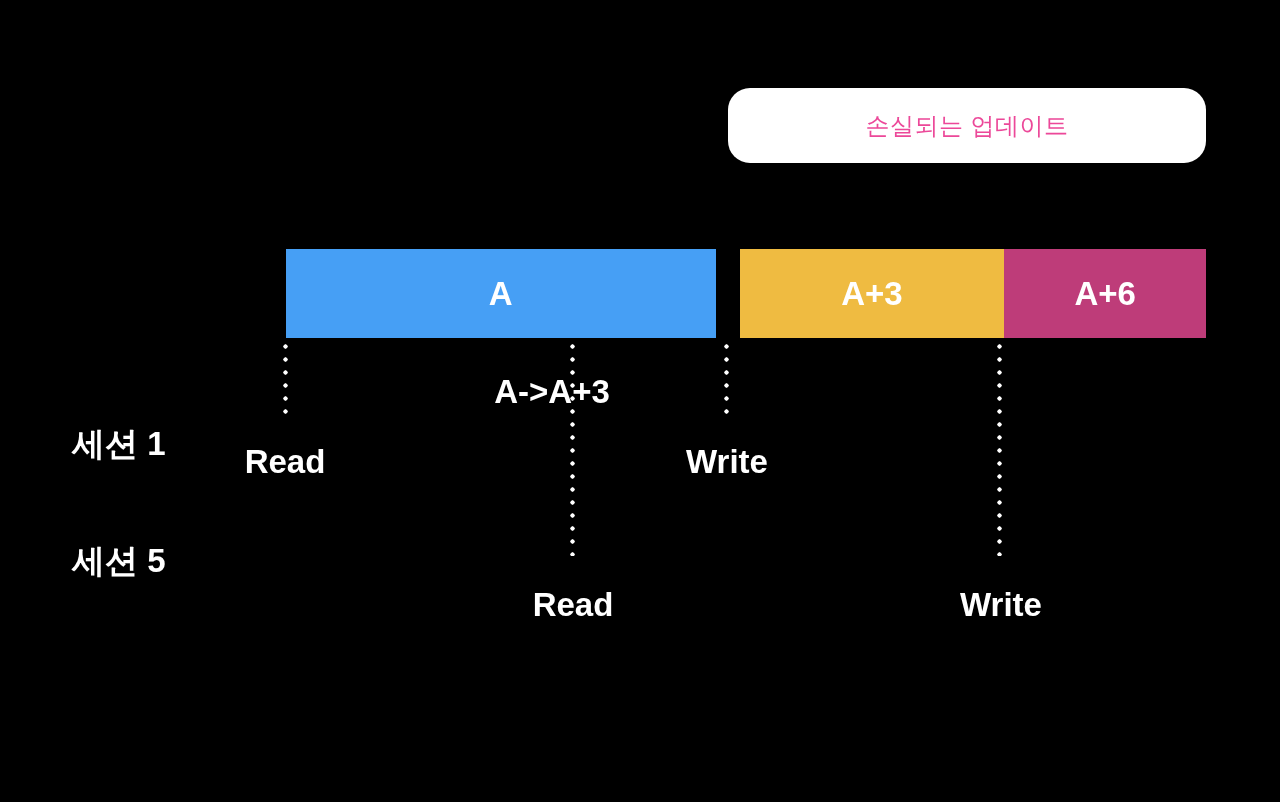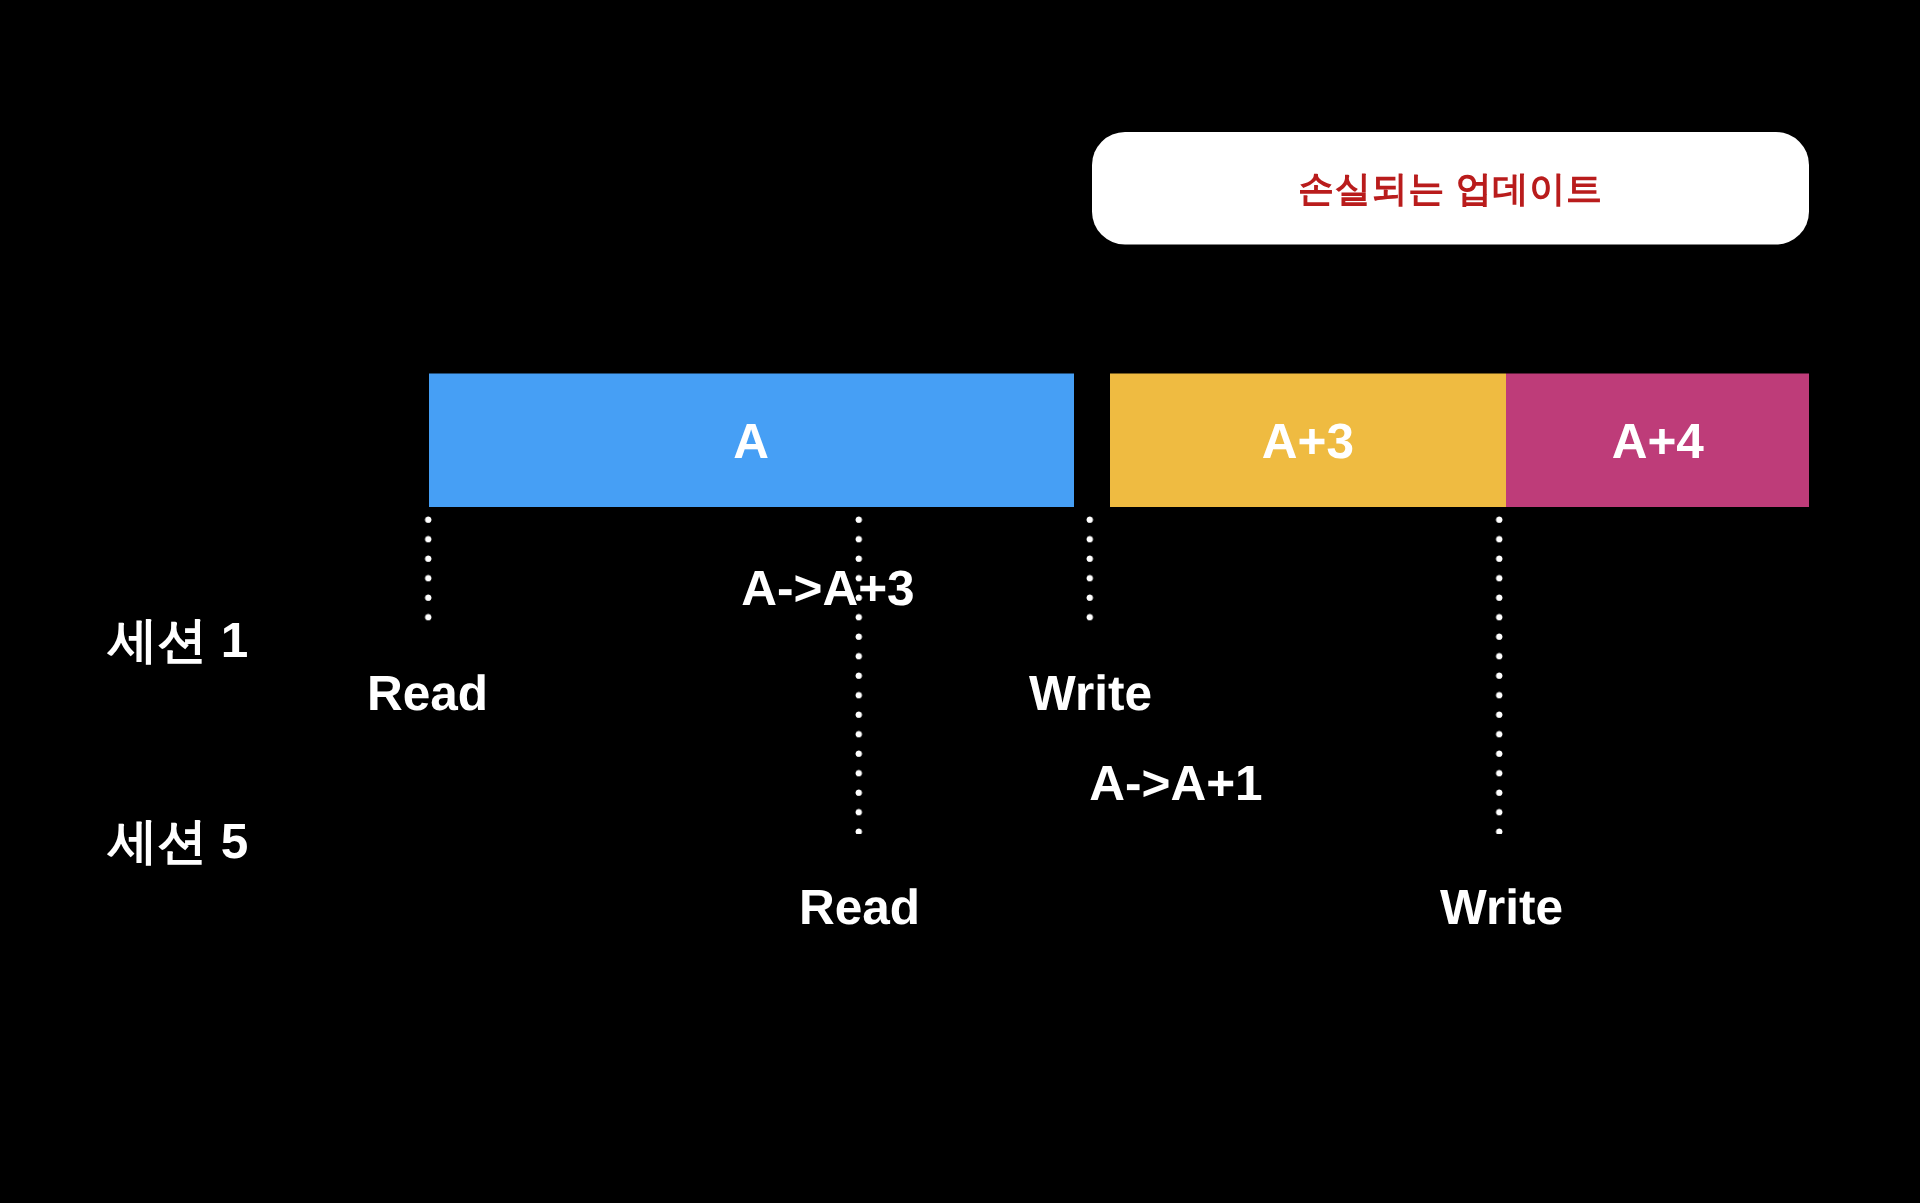--- a/index.html
+++ b/index.html
@@ -82,47 +82,47 @@
   
   .lbl {
     color: #ffffff;
     font-size: 33px;
     font-weight: 700;
     white-space: nowrap;
     line-height: 1.1;
   }
   .centered { transform: translateX(-50%); }
 
-  .session1-name { left: 72px;  top: 409px; }
+  .session1-name { left: 72px;  top: 426px; }
   .session2-name { left: 72px;  top: 543px; }
   .s1-op    { left: 512px;  top: 374px; margin-left: 40px; }
   .s2-op    { left: 784px;  top: 504px; }
   .s1-read  { left: 285px;  top: 444px; }
   .s1-write { left: 727px;  top: 444px; }
   .s2-read  { left: 573px;  top: 587px; }
   .s2-write { left: 1001px; top: 587px; }
 </style>
 </head>
 <body>
 
 <div class="stage" style="background-color: rgb(0, 0, 0);">
 
   <div class="abs callout" style="background-color: rgb(255, 255, 255);">
-    <span class="callout-text" style="color: #b91c1c; font-weight: bold;">손실되는 업데이트</span>
+    <span class="callout-text" style="color: #ec4899;">손실되는 업데이트</span>
   </div>
 
   <div class="abs bar">
     <div class="seg seg-a" style="background-color: rgb(70, 159, 245);">
       <span class="seg-label">A</span>
     </div>
     <div class="seg seg-a3" style="background-color: rgb(239, 187, 65); margin-left: 24px;">
       <span class="seg-label">A+3</span>
     </div>
     <div class="seg seg-a1" style="background-color: rgb(190, 60, 121);">
-      <span class="seg-label">A+4</span>
+      <span class="seg-label">A+6</span>
     </div>
   </div>
 
   <div class="abs vline vline-read1"></div>
   <div class="abs vline vline-read2"></div>
   <div class="abs vline vline-write1"></div>
   <div class="abs vline vline-write2"></div>
 
   <svg class="abs chalk-svg" viewBox="0 0 1280 802" xmlns="http://www.w3.org/2000/svg">
     <defs>
@@ -138,17 +138,16 @@
       <line x1="570" y1="563" x2="1011" y2="563" stroke-width="2.5" opacity="0.55" filter="url(#chalk)"></line>
     </g>
   </svg>
 
   <div class="abs lbl session1-name">세션 1</div>
   <div class="abs lbl centered s1-op">A-&gt;A+3</div>
   <div class="abs lbl centered s1-read">Read</div>
   <div class="abs lbl centered s1-write">Write</div>
 
   <div class="abs lbl session2-name">세션 5</div>
-  <div class="abs lbl centered s2-op">A-&gt;A+1</div>
   <div class="abs lbl centered s2-read">Read</div>
   <div class="abs lbl centered s2-write">Write</div>
 
 </div>
 
 </body></html>

